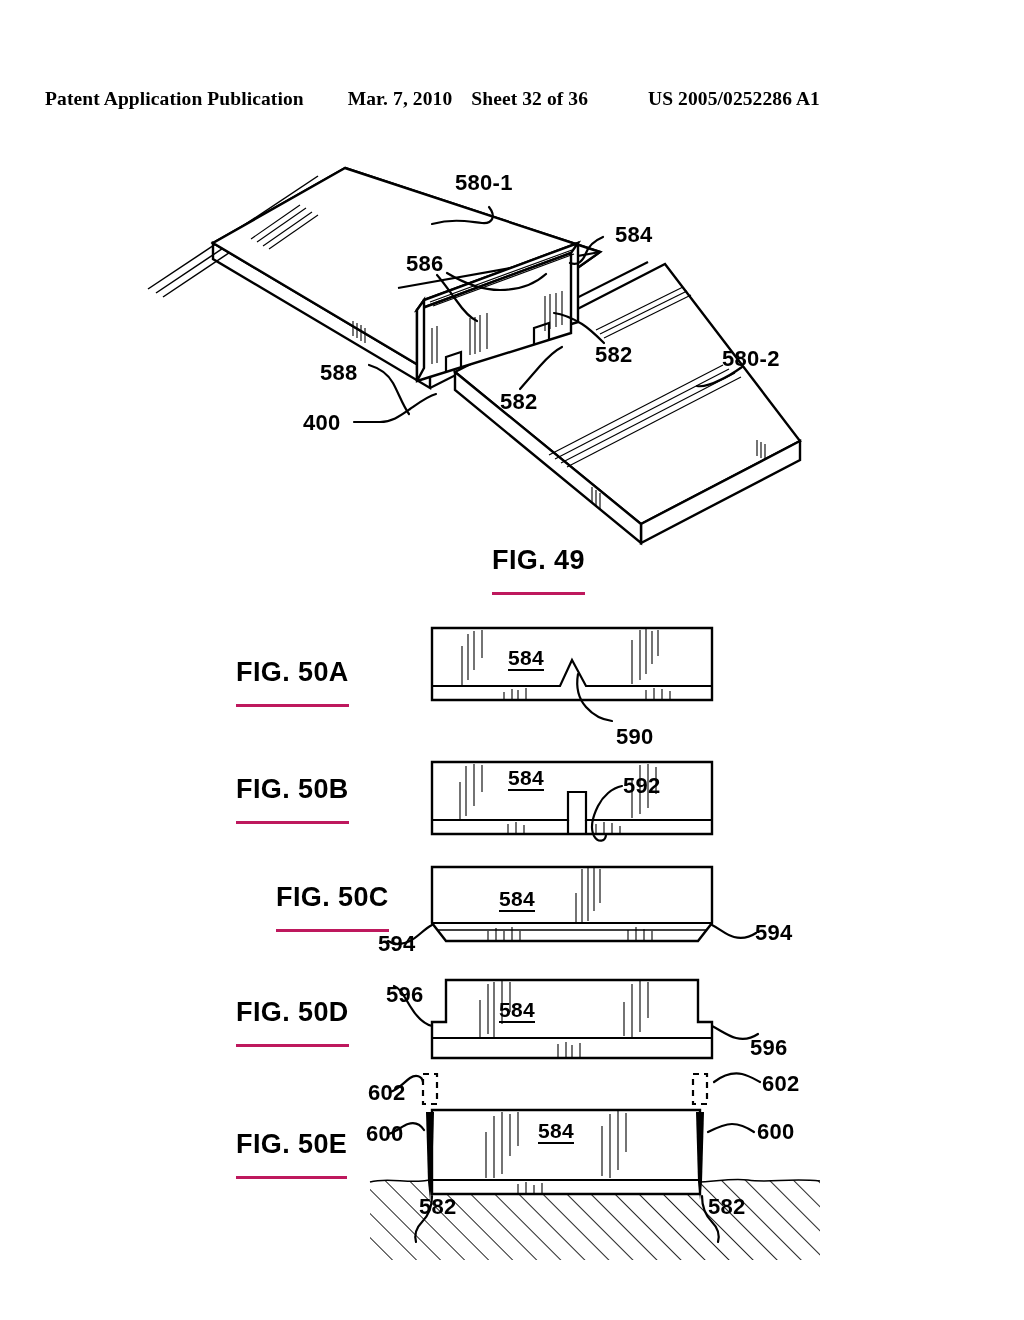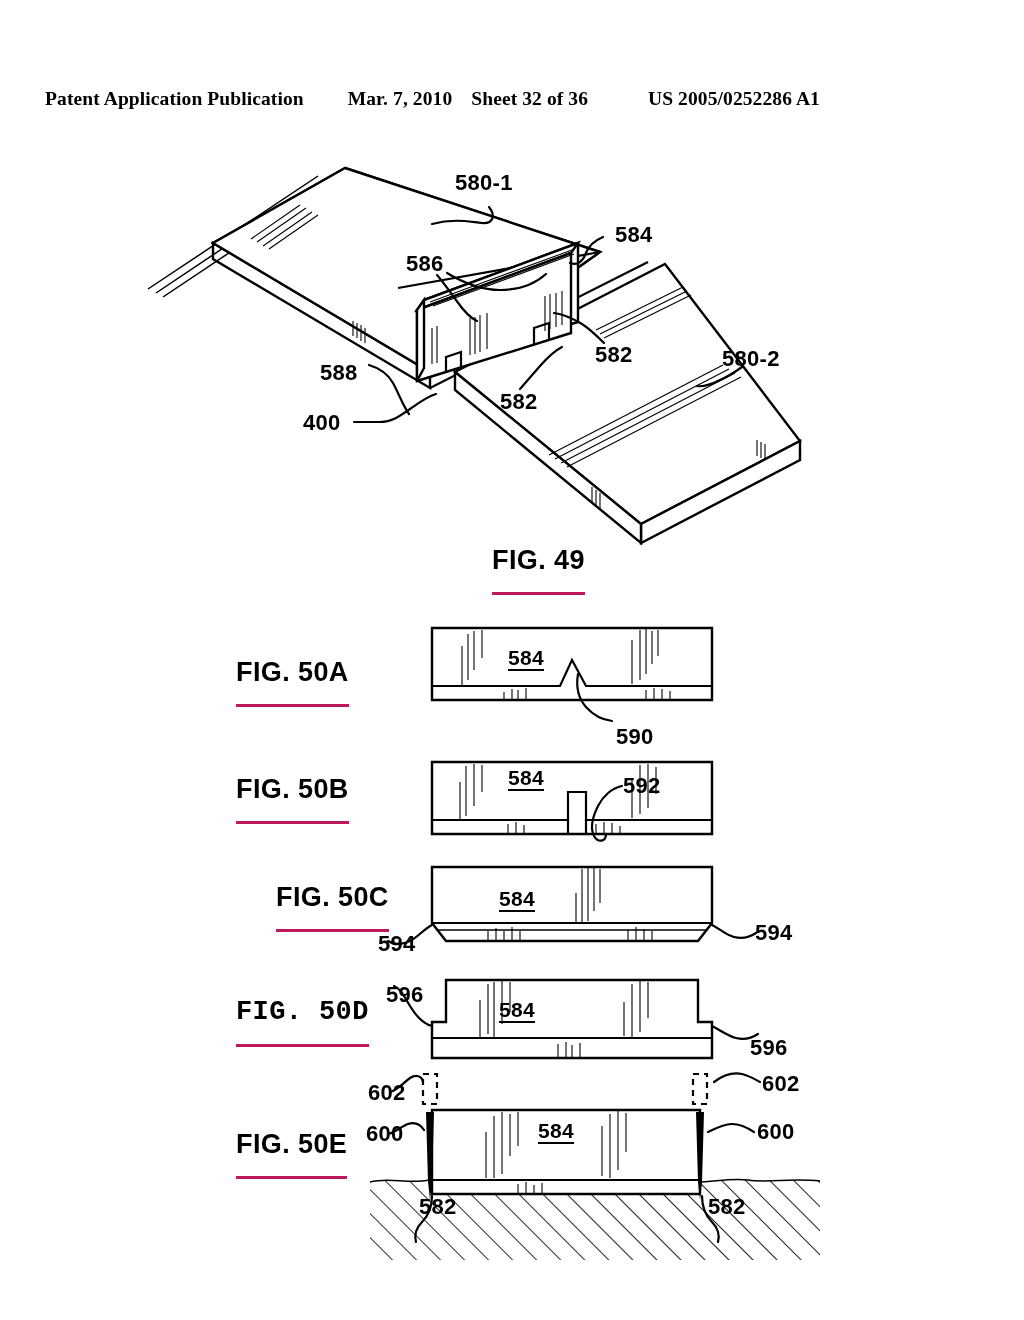--- a/index.html
+++ b/index.html
@@ -301,21 +301,21 @@
 
     <path class="ln-lead" d="M 332,80 C 340,84 346,90 354,92 C 362,94 370,92 376,88"></path>
   </svg>
 
   <div class="inner-num" style="left:499px; top:888px;">584</div>
   <div class="ref" style="left:378px; top:933px;">594</div>
   <div class="ref" style="left:755px; top:922px;">594</div>
 </div>
 
 <div>
-  <div class="fig-caption" style="left:236px; top:998px;font-family:Liberation Mono, monospace;">FIG. 50D</div>
+  <div class="fig-caption" style="left:236px; top:998px;">FIG. 50D</div>
 
   <svg style="left:380px; top:960px;" width="430" height="130" viewBox="0 0 430 130">
 
     <path class="fillw" d="M 66,20 L 318,20 L 318,62 L 332,62 L 332,98 L 52,98 L 52,62 L 66,62 Z"></path>
 
     <path class="ln" d="M 52,78 L 332,78"></path>
 
     <path class="ln-h" d="M 100,40 L 100,78"></path>
     <path class="ln-h" d="M 108,24 L 108,74"></path>
     <path class="ln-h" d="M 114,22 L 114,78"></path>

